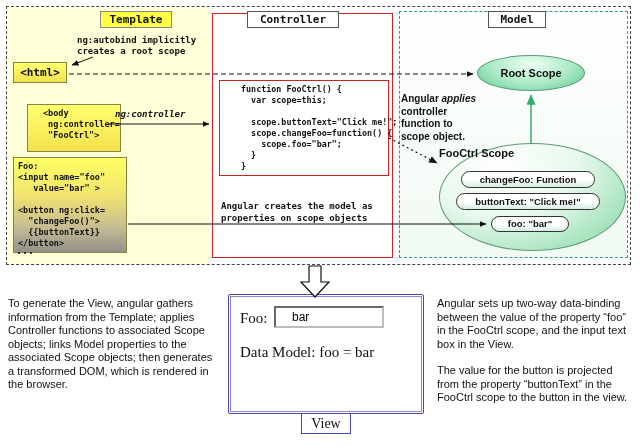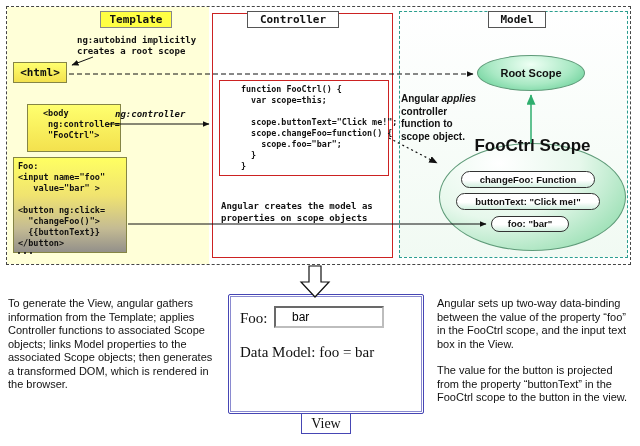--- a/index.html
+++ b/index.html
@@ -36,21 +36,21 @@
   .ctrl-note { left:221px; top:201px; font-size:9px; line-height:11.5px; }
 
   .model-box { left:399px; top:11px; width:229px; height:247px; border:1px dashed #2a9d8f;
                background:linear-gradient(180deg,#ffffff 0%,#f1faf3 100%); }
   .ellipse { border-radius:50%; border:1px solid #5e9a78; text-align:center; }
   .root-scope { left:477px; top:55px; width:108px; height:36px;
                 background:radial-gradient(ellipse at 50% 25%, #eefff4 0%, #a9e9c4 55%, #57c98c 100%);
                 font-size:11px; font-weight:bold; line-height:34px; }
   .fooctrl-scope { left:439px; top:143px; width:187px; height:108px;
                 background:radial-gradient(ellipse at 32% 18%, #ffffff 0%, #e7f8ec 45%, #7cd69e 100%); }
-  .fooctrl-label { left:439px; top:136px; width:187px; text-align:center; font-size:17px; font-weight:bold; }
+  .fooctrl-label { left:439px; top:147px; width:187px; font-size:11px; font-weight:bold; }
   .applies-note { left:401px; top:93px; width:86px; font-size:10px; line-height:12.5px; font-weight:bold; }
   .pill { border:1px solid #333; border-radius:9px; text-align:center; font-size:9.5px; font-weight:bold;
           background:linear-gradient(180deg,#ffffff 55%,#d2efdf 100%); }
   .pill-1 { left:461px; top:171px; width:134px; height:17px; line-height:15px; }
   .pill-2 { left:456px; top:193px; width:144px; height:17px; line-height:15px; }
   .pill-3 { left:491px; top:216px; width:78px; height:16px; line-height:14px; }
 
   .overlay { left:0; top:0; pointer-events:none; }
 
   

